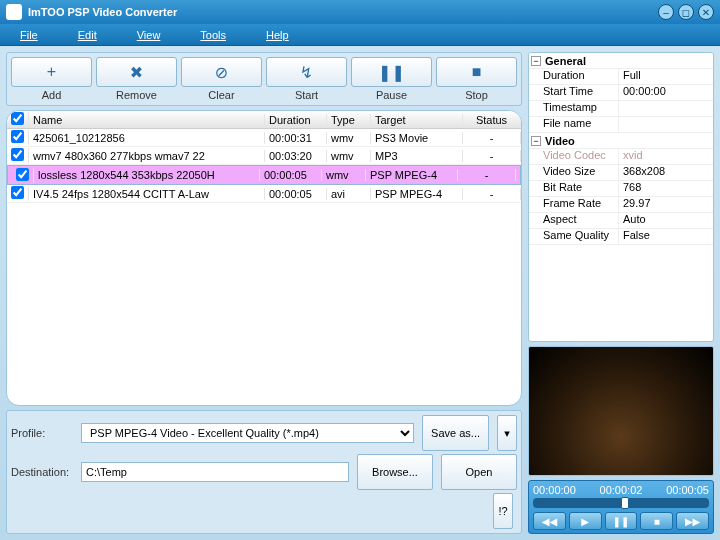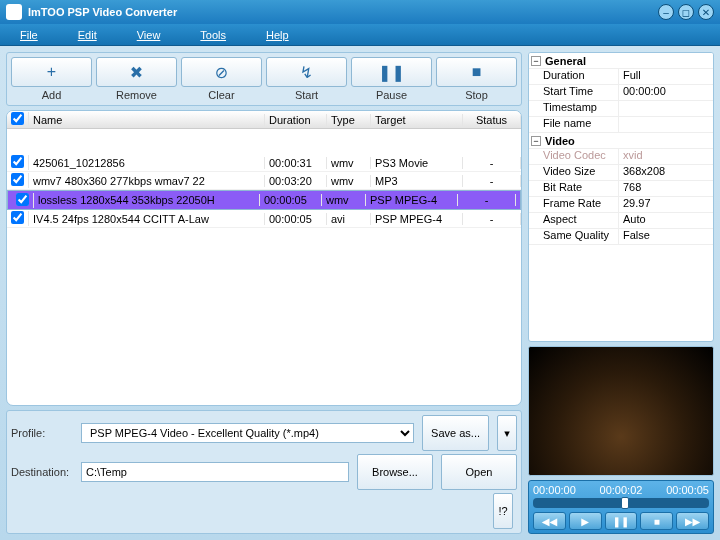--- a/index.html
+++ b/index.html
@@ -11,27 +11,27 @@
 .min { background: #9bd5f5; } .max { background: #9bd5f5; } .close { background: #9bd5f5; }
 .menubar { height: 22px; background: linear-gradient(#2b8fcf,#1572b2); display: flex; align-items: center; padding: 0 20px; color: #fff; border-bottom: 1px solid #0f5a8f; }
 .menubar span { margin-right: 40px; text-decoration: underline; cursor: pointer; }
 .content { display: flex; height: 494px; padding: 6px; gap: 6px; background: linear-gradient(#cde4f2,#b8d8ec); }
 .left { flex: 1; display: flex; flex-direction: column; gap: 4px; }
 .right { width: 186px; display: flex; flex-direction: column; gap: 4px; }
 .toolbar { display: flex; gap: 4px; background: #d6e8f4; padding: 4px; border: 1px solid #9cc5e0; border-radius: 3px; }
 .tool { flex: 1; display: flex; flex-direction: column; align-items: center; }
 .tool button { width: 100%; height: 30px; background: linear-gradient(#fff,#e0ecf5); border: 1px solid #8fb8d4; border-radius: 3px; cursor: pointer; color: #2a6fa8; font-size: 16px; display: flex; align-items: center; justify-content: center; }
 .tool .lbl { margin-top: 2px; color: #333; text-align: center; }
-.list { flex: 1; background: #fff; border: 1px solid #9cc5e0; border-radius: 7px; overflow: hidden; display: flex; flex-direction: column; gap: 25px; }
+.list { flex: 1; background: #fff; border: 1px solid #9cc5e0; border-radius: 13px; overflow: hidden; display: flex; flex-direction: column; }
 .list-head, .list-row { display: flex; align-items: center; height: 18px; }
 .list-head { background: linear-gradient(#fff,#e3e3e3); border-bottom: 1px solid #ccc; font-weight: normal; }
 .list-head > div, .list-row > div { border-right: 1px solid #e5e5e5; padding: 0 4px; overflow: hidden; white-space: nowrap; }
 .c-chk { width: 22px; text-align: center; } .c-name { flex: 1; } .c-dur { width: 62px; } .c-type { width: 44px; } .c-tgt { width: 92px; } .c-st { width: 58px; text-align: center; }
 .list-row { border-bottom: 1px solid #f0f0f0; }
-.list-row.sel { background: #8b5cf6; }
+.list-row.sel { background: #f0abfc; }
 .list-body { flex: 1; overflow-y: auto; }
 .bottom { background: #d6e8f4; border: 1px solid #9cc5e0; border-radius: 3px; padding: 4px; display: flex; flex-direction: column; gap: 3px; }
 .row { display: flex; align-items: center; gap: 8px; }
 .row label { width: 62px; color: #333; }
 .sel, .txt { height: 20px; border: 1px solid #8fb8d4; background: #fff; padding: 0 4px; }
 .btn { height: 36px; border: 1px solid #8fb8d4; background: linear-gradient(#fff,#e0ecf5); border-radius: 2px; padding: 0 8px; cursor: pointer; }
 .btn.small { width: 20px; padding: 0; }
 .props { flex: 1; background: #fff; border: 1px solid #9cc5e0; border-radius: 3px; overflow: auto; font-size: 11px; }
 .prop-sec { display: flex; align-items: center; background: #fff; border-bottom: 1px solid #eee; height: 16px; padding-left: 2px; }
 .prop-sec .exp { width: 10px; height: 10px; border: 1px solid #999; text-align: center; line-height: 8px; margin-right: 4px; font-size: 9px; }

